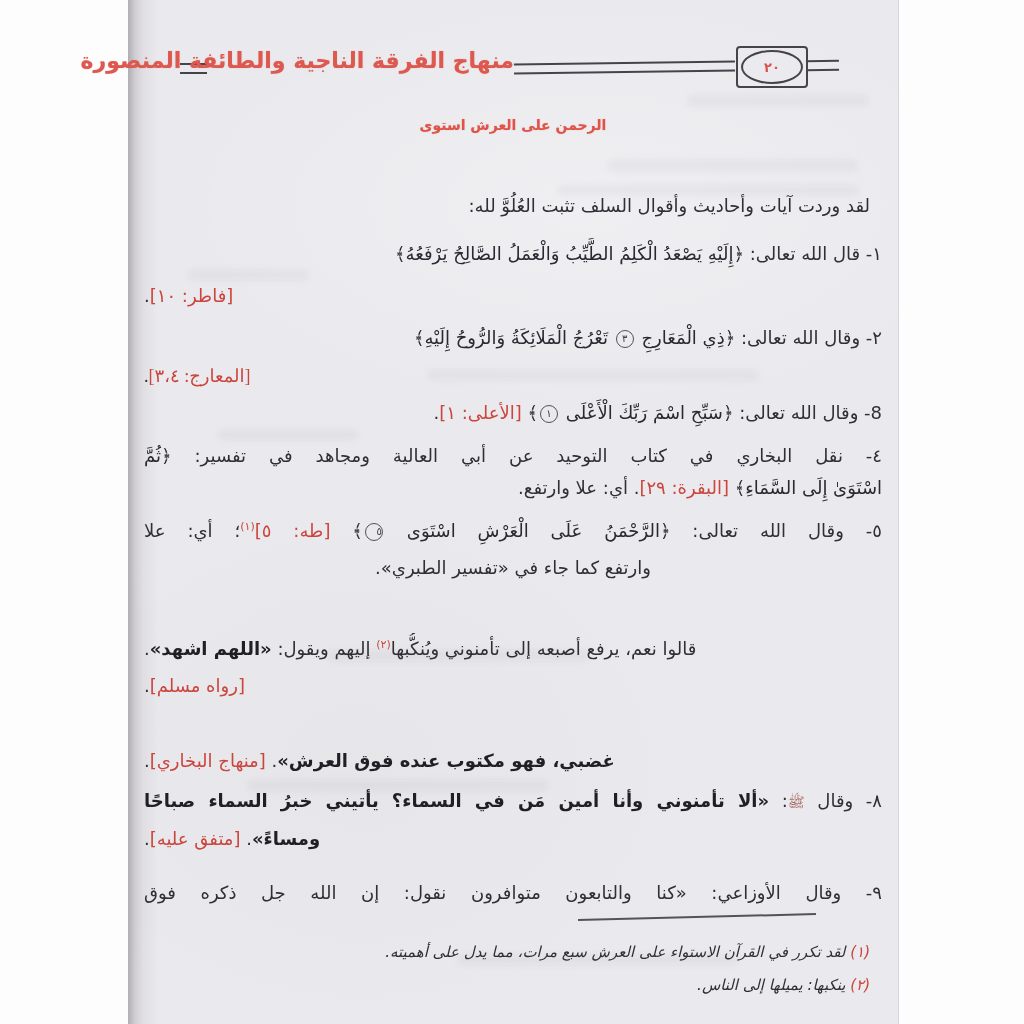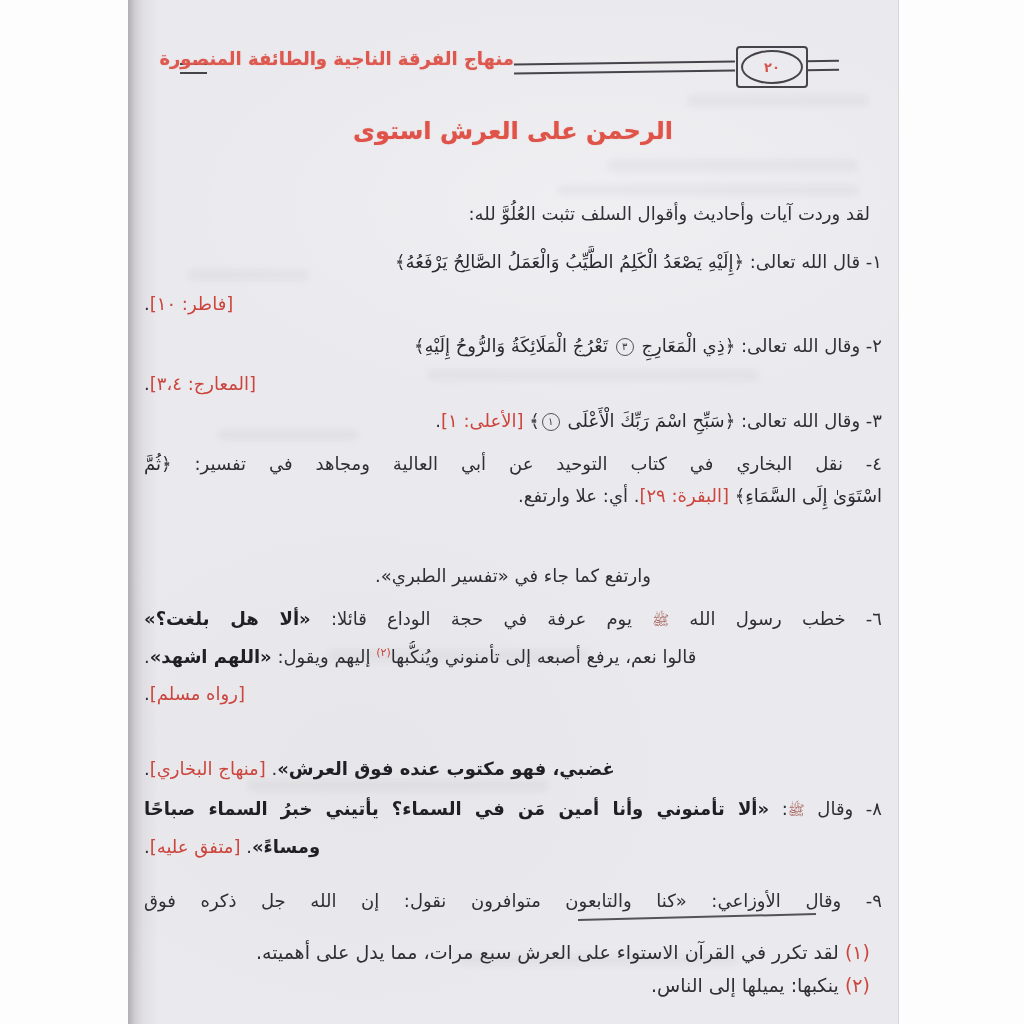--- a/index.html
+++ b/index.html
@@ -18,41 +18,41 @@
                       rgba(165,160,168,0.14) 15px, rgba(0,0,0,0) 30px),
       #eae9ed;
     border-right:1px solid #d8d5da;
     direction:rtl;
   }
   .ghost{position:absolute;background:rgba(130,128,140,0.08);filter:blur(3px);border-radius:4px;}
   
   .rule{position:absolute;height:7px;border-top:2px solid #47434a;border-bottom:2px solid #47434a;}
   .header-title{
     position:absolute;left:80px;top:48px;width:306px;text-align:right;
-    font-size:18px;font-weight:bold;color:#dd584e;letter-spacing:0px;
+    font-size:22px;font-weight:bold;color:#dd584e;letter-spacing:0px;
     text-shadow:0 0 1px rgba(221,88,78,0.55);
     white-space:nowrap;direction:rtl;
   }
   .ornament{position:absolute;left:608px;top:46px;width:68px;height:38px;
     border:2px solid #47434a;border-radius:4px;background:transparent;}
   .ornament .ellipse{position:absolute;left:3px;right:3px;top:2px;bottom:2px;
     border:2px solid #47434a;border-radius:50%;
     display:flex;align-items:center;justify-content:center;}
   .ornament .num{color:#d9534b;font-size:13px;font-weight:bold;}
   
   .section-title{
     position:absolute;left:0;right:0;top:117px;text-align:center;
-    font-size:24px;font-weight:bold;color:#df5348;
+    font-size:14px;font-weight:bold;color:#df5348;
     text-shadow:0 0 1px rgba(223,83,72,0.5);
   }
   
   .body-text{position:absolute;left:16px;right:16px;top:0;bottom:0;direction:rtl;}
   .line{
     position:absolute;left:0;right:0;height:32px;line-height:32px;
-    font-size:18px;color:#312f36;overflow:hidden;margin-top:8px;
+    font-size:18px;color:#312f36;overflow:hidden;
   }
   .align-right{text-align:right;}
   .align-left{text-align:left;}
   .align-justify{text-align:justify;text-align-last:justify;text-justify:inter-word;}
   .indent{padding-right:12px;}
   .seg-n{color:#312f36;}
   .seg-q{color:#2a2830;}
   .seg-b{font-weight:bold;color:#211f26;}
   .seg-r{color:#cc453d;}
   .seg-rs{color:#cc453d;font-size:11px;vertical-align:super;line-height:0;}
@@ -62,21 +62,21 @@
     border:1px solid #55515a;border-radius:50%;
     font-size:10px;text-align:center;vertical-align:middle;margin:0 2px;color:#3a3740;
   }
   
   .footnote-sep{
     position:absolute;left:450px;top:916px;width:238px;height:2px;
     background:#55525a;transform:rotate(-1.4deg);
   }
   .footnote{
     position:absolute;left:16px;right:28px;height:24px;line-height:24px;
-    font-size:19px;color:#312f36;text-align:right;direction:rtl;
+    font-size:15px;color:#312f36;text-align:right;direction:rtl;font-style:italic;
   }
 </style>
 </head>
 <body>
 
 <div class="page">
 
   <div class="ghost" style="left:560px;top:95px;width:180px;height:11px;"></div>
   <div class="ghost" style="left:480px;top:160px;width:250px;height:11px;"></div>
   <div class="ghost" style="left:430px;top:185px;width:300px;height:10px;"></div>
@@ -99,26 +99,26 @@
     <div class="rule" style="left:678px;top:60px;width:33px;transform:rotate(-1deg);"></div>
   </div>
 
   <div class="section-title">الرحمن على العرش استوى</div>
 
   <div class="body-text">
       <div class="line align-right indent" style="top: 190px;"><span class="seg-n">لقد وردت آيات وأحاديث وأقوال السلف تثبت العُلُوَّ لله:</span></div>
       <div class="line align-right" style="top: 238px;"><span class="seg-n">١- قال الله تعالى: </span><span class="seg-q">﴿إِلَيْهِ يَصْعَدُ الْكَلِمُ الطَّيِّبُ وَالْعَمَلُ الصَّالِحُ يَرْفَعُهُ﴾</span></div>
       <div class="line align-left" style="top: 280px;"><span class="seg-r">[فاطر: ١٠]</span><span class="seg-n">.</span></div>
       <div class="line align-right" style="top: 322px;"><span class="seg-n">٢- وقال الله تعالى: </span><span class="seg-q">﴿ذِي الْمَعَارِجِ </span><span class="seg-circ">٣</span><span class="seg-q"> تَعْرُجُ الْمَلَائِكَةُ وَالرُّوحُ إِلَيْهِ﴾</span></div>
-      <div class="line align-left" style="top: 360px;"><span class="seg-r">[المعارج: ٣،٤]</span><span class="seg-n">.</span></div>
-      <div class="line align-right" style="top: 397px;"><span class="seg-n">٣- وقال الله تعالى: </span><span class="seg-q">﴿سَبِّحِ اسْمَ رَبِّكَ الْأَعْلَى </span><span class="seg-circ">١</span><span class="seg-q">﴾ </span><span class="seg-r">[الأعلى: ١]</span><span class="seg-n">.</span></div>
+      <div class="line align-left" style="top: 360px; font-family: Liberation Serif, serif;"><span class="seg-r">[المعارج: ٣،٤]</span><span class="seg-n">.</span></div>
+      <div class="line align-right" style="top: 397px;"><span class="seg-n">8- وقال الله تعالى: </span><span class="seg-q">﴿سَبِّحِ اسْمَ رَبِّكَ الْأَعْلَى </span><span class="seg-circ">١</span><span class="seg-q">﴾ </span><span class="seg-r">[الأعلى: ١]</span><span class="seg-n">.</span></div>
       <div class="line align-justify" style="top: 440px;"><span class="seg-n">٤- نقل البخاري في كتاب التوحيد عن أبي العالية ومجاهد في تفسير: </span><span class="seg-q">﴿ثُمَّ</span></div>
       <div class="line align-left" style="top: 472px; text-align: right;"><span class="seg-q">اسْتَوَىٰ إِلَى السَّمَاءِ﴾ </span><span class="seg-r">[البقرة: ٢٩]</span><span class="seg-n">. أي: علا وارتفع.</span></div>
+      <div class="line align-justify" style="top: 515px;"><span class="seg-n">٥- وقال الله تعالى: </span><span class="seg-q">﴿الرَّحْمَنُ عَلَى الْعَرْشِ اسْتَوَى </span><span class="seg-circ">٥</span><span class="seg-q">﴾ </span><span class="seg-r">[طه: ٥]</span><span class="seg-rs">(١)</span><span class="seg-n">؛ أي: علا</span></div>
       <div class="line align-left" style="top: 552px; text-align: center;"><span class="seg-n">وارتفع كما جاء في «تفسير الطبري».</span></div>
-      <div class="line align-justify" style="top: 595px;"><span class="seg-n">٦- خطب رسول الله </span><span class="seg-saw">ﷺ</span><span class="seg-n"> يوم عرفة في حجة الوداع قائلا: </span><span class="seg-b">«ألا هل بلغت؟»</span></div>
       <div class="line align-left" style="top: 633px;"><span class="seg-n">قالوا نعم، يرفع أصبعه إلى تأمنوني ويُنكُّبها</span><span class="seg-rs">(٢)</span><span class="seg-n"> إليهم ويقول: </span><span class="seg-b">«اللهم اشهد»</span><span class="seg-n">.</span></div>
       <div class="line align-left" style="top: 670px;"><span class="seg-r">[رواه مسلم]</span><span class="seg-n">.</span></div>
       <div class="line align-left" style="top: 745px;"><span class="seg-b">غضبي، فهو مكتوب عنده فوق العرش»</span><span class="seg-n">. </span><span class="seg-r">[منهاج البخاري]</span><span class="seg-n">.</span></div>
       <div class="line align-justify" style="top: 785px;"><span class="seg-n">٨- وقال </span><span class="seg-saw">ﷺ</span><span class="seg-n">: </span><span class="seg-b">«ألا تأمنوني وأنا أمين مَن في السماء؟ يأتيني خبرُ السماء صباحًا</span></div>
       <div class="line align-left" style="top: 823px;"><span class="seg-b">ومساءً»</span><span class="seg-n">. </span><span class="seg-r">[متفق عليه]</span><span class="seg-n">.</span></div>
       <div class="line align-justify" style="top: 877px;"><span class="seg-n">٩- وقال الأوزاعي: «كنا والتابعون متوافرون نقول: إن الله جل ذكره فوق</span></div>
     </div>
 
   <div class="footnote-sep"></div>
   <div class="footnote" style="top:940px;">

